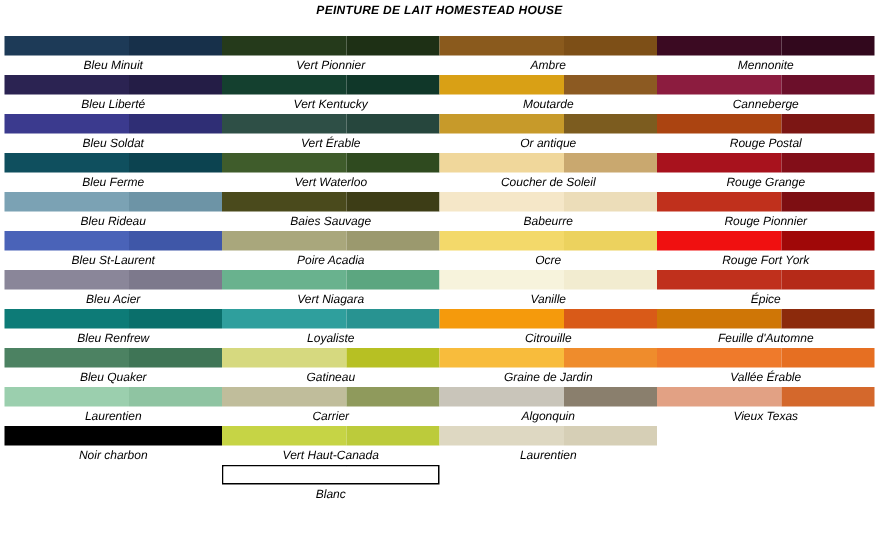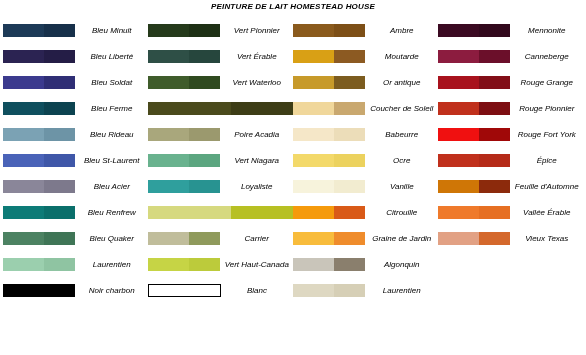--- a/index.html
+++ b/index.html
@@ -42,21 +42,21 @@
   }
   .column {
     width: 146.5px;
     display: flex;
     flex-direction: column;
   }
   .swatch-row {
     width: 100%;
     height: 26px;
     display: flex;
-    flex-direction: row;
+    flex-direction: column;
   }
   .swatch {
     width: 100%;
     height: 13px;
     display: flex;
     flex-direction: row;
     box-sizing: border-box;
   }
   .swatch .half-a {
     width: 57%;
@@ -176,37 +176,45 @@
     <div class="column">
       <div class="swatch-row">
         <div class="swatch">
           <div class="half-a" style="background-color: rgb(37, 58, 27);"></div>
           <div class="half-b" style="background-color: rgb(30, 48, 21);"></div>
         </div>
         <div class="label">Vert Pionnier</div>
       </div>
       <div class="swatch-row">
         <div class="swatch">
+          <div class="half-a" style="background-color: rgb(20, 64, 47);"></div>
+          <div class="half-b" style="background-color: rgb(16, 55, 41);"></div>
+        </div>
+        <div class="label">Vert Kentucky</div>
+      </div>
+      <div class="swatch-row">
+        <div class="swatch">
           <div class="half-a" style="background-color: rgb(46, 79, 70);"></div>
           <div class="half-b" style="background-color: rgb(38, 70, 61);"></div>
         </div>
         <div class="label">Vert Érable</div>
       </div>
       <div class="swatch-row">
         <div class="swatch">
           <div class="half-a" style="background-color: rgb(63, 92, 43);"></div>
           <div class="half-b" style="background-color: rgb(47, 74, 31);"></div>
         </div>
         <div class="label">Vert Waterloo</div>
       </div>
       <div class="swatch-row">
         <div class="swatch">
           <div class="half-a" style="background-color: rgb(74, 74, 28);"></div>
           <div class="half-b" style="background-color: rgb(61, 61, 22);"></div>
         </div>
+        <div class="label">Baies Sauvage</div>
       </div>
       <div class="swatch-row">
         <div class="swatch">
           <div class="half-a" style="background-color: rgb(169, 167, 124);"></div>
           <div class="half-b" style="background-color: rgb(155, 153, 110);"></div>
         </div>
         <div class="label">Poire Acadia</div>
       </div>
       <div class="swatch-row">
         <div class="swatch">
@@ -220,20 +228,21 @@
           <div class="half-a" style="background-color: rgb(47, 159, 157);"></div>
           <div class="half-b" style="background-color: rgb(40, 147, 145);"></div>
         </div>
         <div class="label">Loyaliste</div>
       </div>
       <div class="swatch-row">
         <div class="swatch">
           <div class="half-a" style="background-color: rgb(214, 217, 127);"></div>
           <div class="half-b" style="background-color: rgb(183, 192, 35);"></div>
         </div>
+        <div class="label">Gatineau</div>
       </div>
       <div class="swatch-row">
         <div class="swatch">
           <div class="half-a" style="background-color: rgb(192, 189, 155);"></div>
           <div class="half-b" style="background-color: rgb(143, 154, 92);"></div>
         </div>
         <div class="label">Carrier</div>
       </div>
       <div class="swatch-row">
         <div class="swatch">
@@ -341,20 +350,27 @@
       </div>
       <div class="swatch-row">
         <div class="swatch">
           <div class="half-a" style="background-color: rgb(140, 28, 63);"></div>
           <div class="half-b" style="background-color: rgb(107, 15, 42);"></div>
         </div>
         <div class="label">Canneberge</div>
       </div>
       <div class="swatch-row">
         <div class="swatch">
+          <div class="half-a" style="background-color: rgb(171, 68, 17);"></div>
+          <div class="half-b" style="background-color: rgb(124, 22, 20);"></div>
+        </div>
+        <div class="label">Rouge Postal</div>
+      </div>
+      <div class="swatch-row">
+        <div class="swatch">
           <div class="half-a" style="background-color: rgb(168, 18, 29);"></div>
           <div class="half-b" style="background-color: rgb(130, 14, 24);"></div>
         </div>
         <div class="label">Rouge Grange</div>
       </div>
       <div class="swatch-row">
         <div class="swatch">
           <div class="half-a" style="background-color: rgb(192, 48, 28);"></div>
           <div class="half-b" style="background-color: rgb(125, 14, 18);"></div>
         </div>

